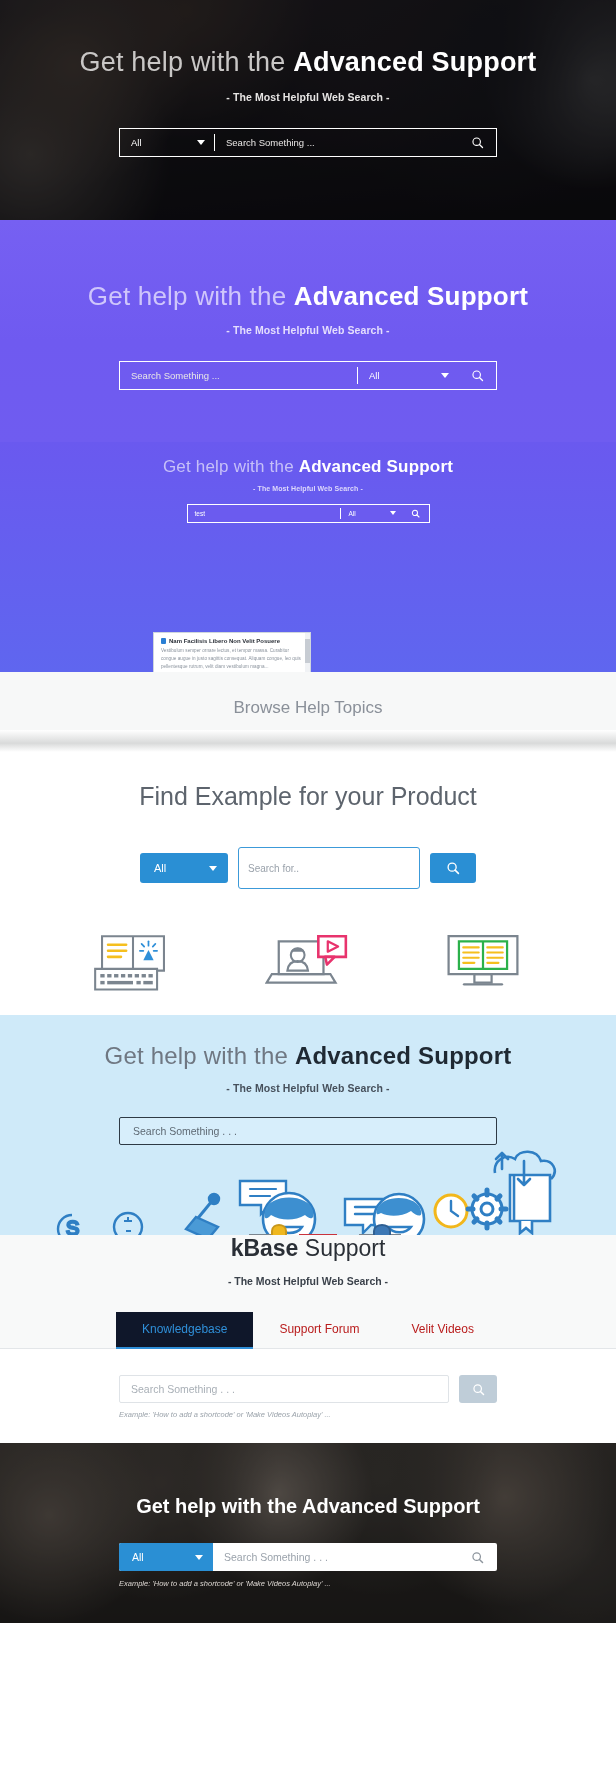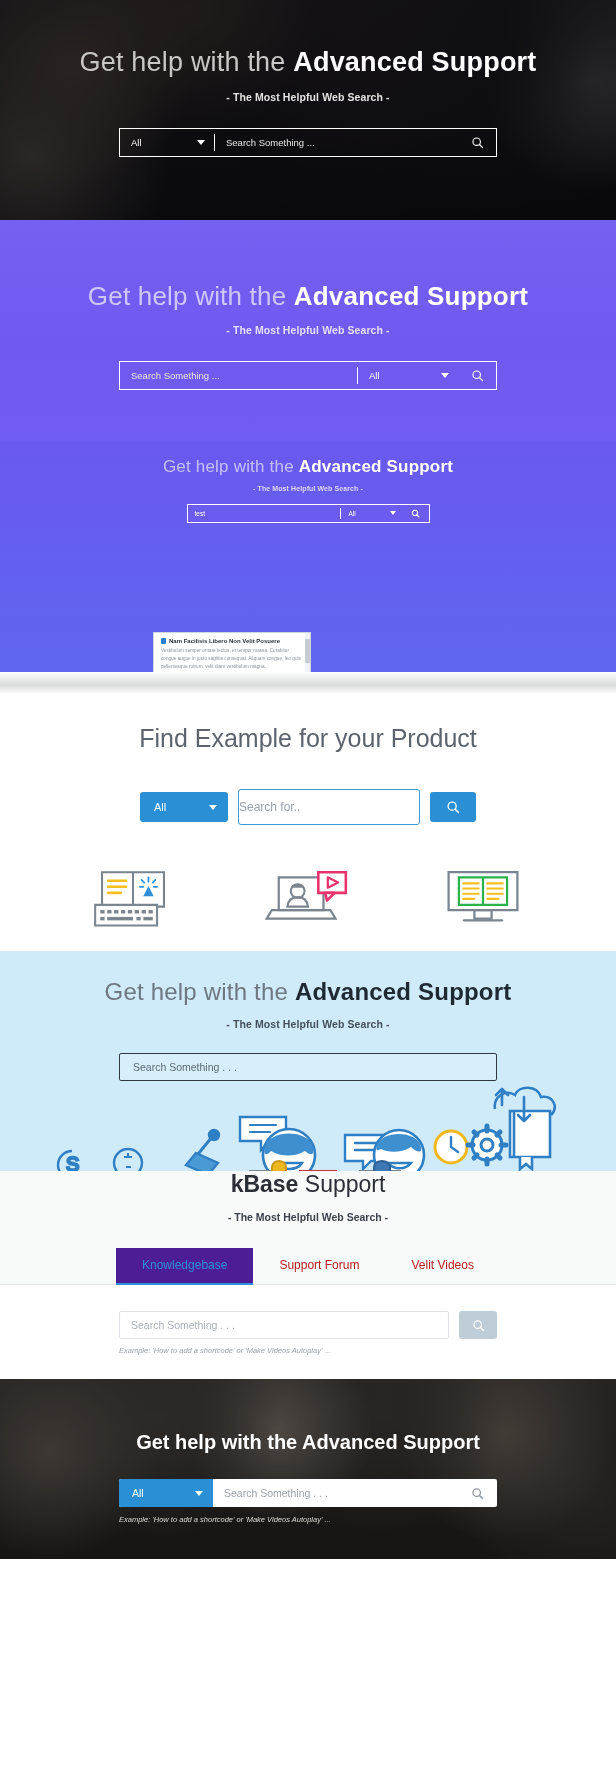--- a/index.html
+++ b/index.html
@@ -180,23 +180,23 @@
   .find-bar {
     margin: 36px auto 0;
     display: flex; align-items: center; justify-content: center; gap: 10px;
   }
   .fb-cat {
     width: 88px; height: 30px; background: #2a8fd4; color: #fff;
     border-radius: 3px; display: flex; align-items: center;
     justify-content: space-between; padding: 0 11px 0 14px; font-size: 11px;
   }
   .fb-input {
-    width: 182px; height: 36px; border: 1px solid #3c9ad9; border-radius: 3px;
-    display: flex; align-items: center; padding-left: 0;
-    font-size: 12px; color: #9aa2ab; background: #fff;
+    width: 182px; height: 42px; border: 1px solid #3c9ad9; border-radius: 3px;
+    display: flex; align-items: center; padding-left: 9px;
+    font-size: 10px; color: #9aa2ab; background: #fff;
   }
   .fb-go {
     width: 46px; height: 30px; background: #2a8fd4; border-radius: 3px;
     display: flex; align-items: center; justify-content: center; color: #fff;
   }
   .icons-row {
     display: flex; justify-content: space-around; align-items: flex-end;
     padding: 42px 46px 22px;
   }
   .ic { width: 86px; height: 62px; }
@@ -224,21 +224,21 @@
   .kb-title b { font-weight: 700; }
   .kb-sub { font-size: 10.5px; font-weight: 700; color: #3b424b; margin-top: 13px; }
   .kb-tabs {
     margin-top: 24px; display: flex; justify-content: center;
     border-bottom: 1px solid #e3e6e9;
   }
   .kb-tab {
     padding: 10px 26px 11px; font-size: 12px; color: #b91c1c;
     border-bottom: 2px solid transparent; position: relative; top: 1px;
   }
-  .kb-tab.active { color: #2f8fd8; border-bottom-color: #2f8fd8; background: #4c1d95; }
+  .kb-tab.active { color: #2f8fd8; border-bottom-color: #2f8fd8; background: #0f172a; }
   .kb-searchwrap {
     background: #ffffff; padding: 26px 0 10px;
     display: flex; justify-content: center; align-items: flex-start;
   }
   .kb-col { width: 378px; }
   .kb-row { display: flex; gap: 10px; }
   .kb-input {
     flex: 1; height: 28px; border: 1px solid #dfe3e7; border-radius: 2px;
     display: flex; align-items: center; padding-left: 11px;
     font-size: 10.5px; color: #a8afb6; background: #fff;
@@ -375,20 +375,23 @@
         <div class="ac-desc">Vestibulum semper ornare lectus, et tempor massa. Curabitur congue augue in justo sagittis consequat. Aliquam congue, leo quis pellentesque rutrum, velit diam vestibulum magna...</div>
 
       </div>
 
       <div class="ac-scroll">
           <i></i>
         </div>
     </div>
   </section>
 
+  <div class="browse-strip">
+    <span>Browse Help Topics</span>
+  </div>
   <div class="grad-sep"></div>
 
   <section class="find-sec">
     <div class="find-title">Find Example for your Product</div>
     <div class="find-bar">
       <div class="fb-cat">
         <span>All</span>
         <span class="caret-d"></span>
       </div>
       <div class="fb-input">Search for..</div>

